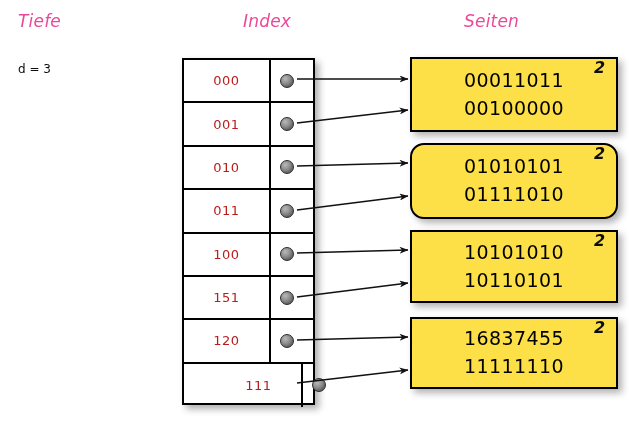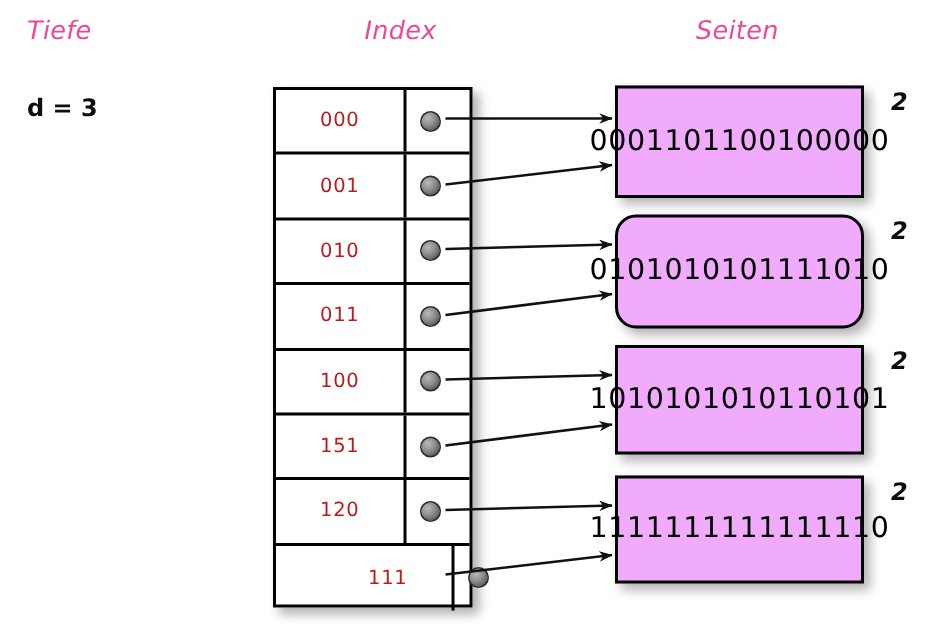--- a/index.html
+++ b/index.html
@@ -36,22 +36,22 @@
   }
   #heading-tiefe  { left: 18px;  top: 11px; }
   #heading-index  { left: 211px; top: 11px; margin-left: 32px; }
   #heading-seiten { left: 464px; top: 11px; font-style: italic; }
 
   
   #depth-value {
     position: absolute;
     left: 18px;
     top: 62px;
-    font-size: 16px;
-    font-weight: 700;
+    font-size: 12px;
+    font-weight: 400;
     white-space: nowrap;
     color: #0d0d0d;
   }
 
   
   #index-table {
     position: absolute;
     left: 182px;
     top: 58px;
     width: 133px;
@@ -101,27 +101,27 @@
     border-radius: 50%;
     border: 1px solid #2b2b2b;
     background: radial-gradient(circle at 36% 32%, #b9b9b9 0%, #8e8e8e 42%, #5b5b5b 78%, #3d3d3d 100%);
     box-sizing: border-box;
   }
 
   
   .page-box {
     position: absolute;
     left: 410px;
-    width: 166px;
+    width: 208px;
     box-sizing: border-box;
     border: 2px solid #000;
-    background: #f0abfc;
+    background: #fde047;
     box-shadow: 4px 4px 7px rgba(0,0,0,0.30);
     display: flex;
-    flex-direction: row;
+    flex-direction: column;
     align-items: center;
     justify-content: center;
   }
   .page-record {
     font-size: 19px;
     font-weight: 400;
     letter-spacing: 0.4px;
     line-height: 1.45;
     color: #000;
   }
@@ -244,21 +244,21 @@
   </div>
   <div class="page-depth-label" style="left:594px; top:144px;">2</div>
 
   <div class="page-box" id="page-box-2" style="top:230px; height:73px;">
     <div class="page-record">10101010</div>
     <div class="page-record">10110101</div>
   </div>
   <div class="page-depth-label" style="left:594px; top:231px;">2</div>
 
   <div class="page-box" id="page-box-3" style="top:317px; height:72px;">
-    <div class="page-record">11111111</div>
+    <div class="page-record">16837455</div>
     <div class="page-record">11111110</div>
   </div>
   <div class="page-depth-label" style="left:594px; top:318px;">2</div>
 
   <svg id="arrow-layer" viewBox="0 0 629 421">
     <defs>
       <marker id="arrowhead" markerWidth="9" markerHeight="7" refX="8.5" refY="3.5" orient="auto" markerUnits="userSpaceOnUse">
         <path d="M0,0 L9,3.5 L0,7 L2.6,3.5 Z" fill="#111"></path>
       </marker>
     </defs>

